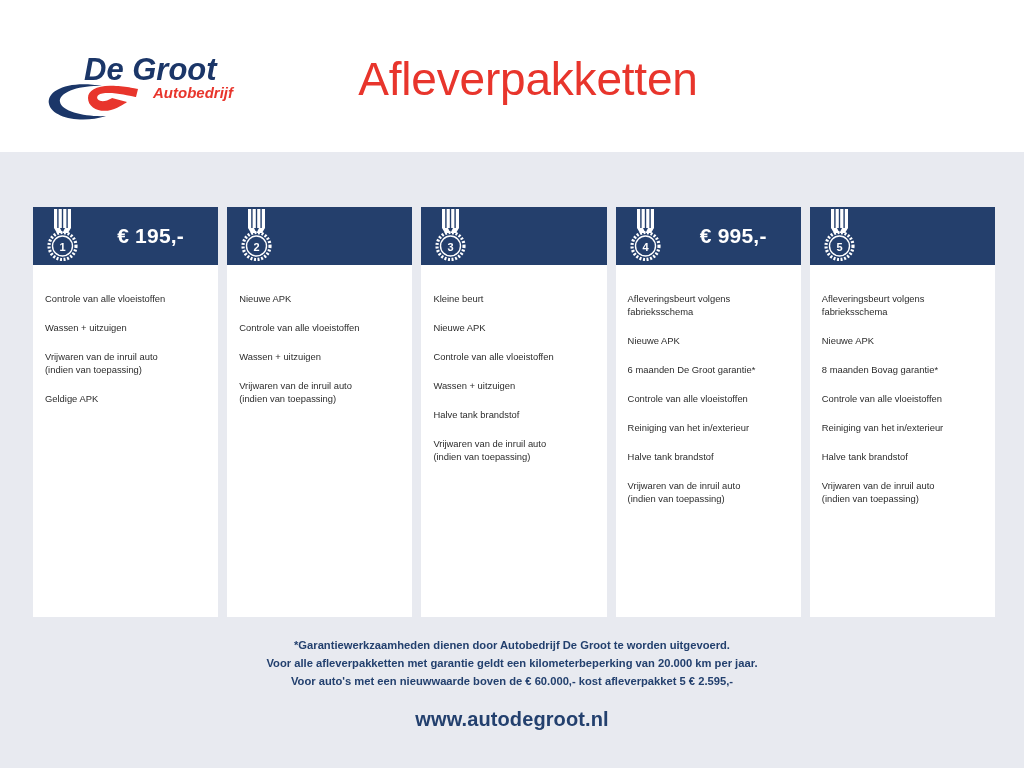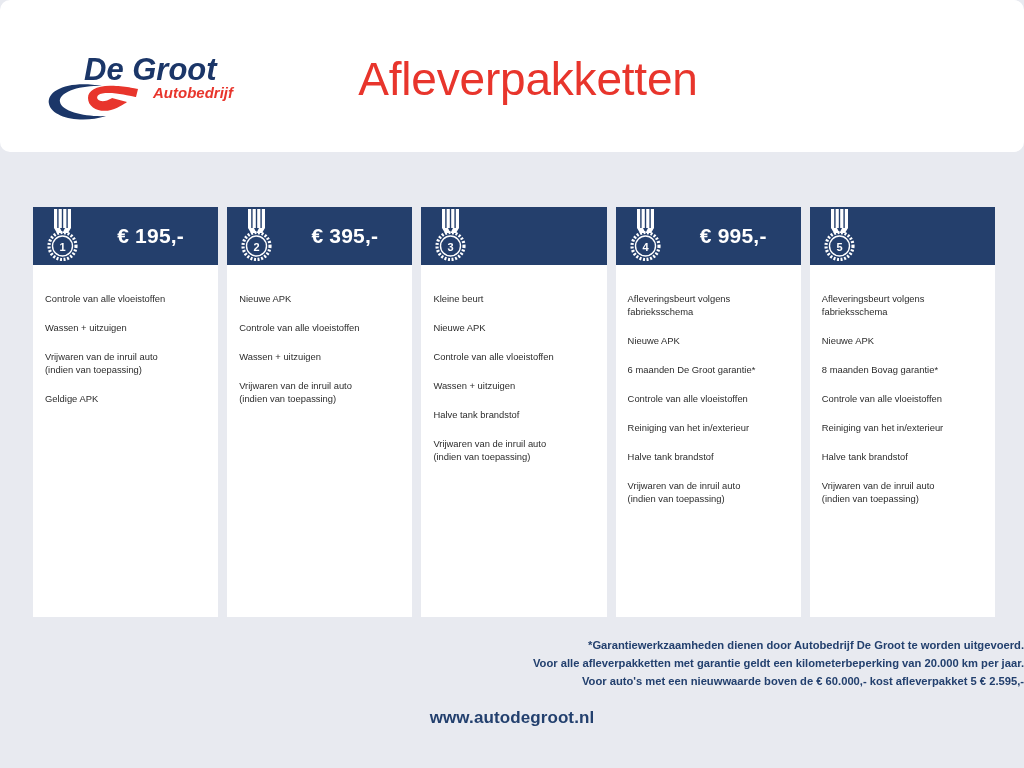--- a/index.html
+++ b/index.html
@@ -8,21 +8,20 @@
     background: #e8eaf0;
     font-family: "Liberation Sans", sans-serif;
     overflow: hidden;
   }
   .page { position: relative; width: 1024px; height: 768px; background: #e8eaf0; }
 
   
   .header-band {
     position: absolute; left: 0; top: 0; width: 1024px; height: 152px;
     background: #ffffff;
-    border-radius: 10px;
   }
   .logo-wrap {
     position: absolute; left: 40px; top: 46px; width: 215px; height: 78px;
   }
   .logo-svg { display: block; }
   .page-title {
     position: absolute; left: 16px; top: 52px; width: 1024px;
     text-align: center;
     font-size: 46px;
     font-weight: 400;
@@ -78,26 +77,25 @@
   
   .footer {
     position: absolute; left: 0; top: 636px; width: 1024px;
     text-align: center;
   }
   .foot-line {
     font-size: 11.2px;
     color: #23406e;
     line-height: 1.62;
     font-weight: bold;
-    text-align: right;
   }
   .site {
     position: absolute; left: 0; top: 708px; width: 1024px;
     text-align: center;
-    font-size: 17px;
+    font-size: 20px;
     font-weight: bold;
     color: #23406e;
     letter-spacing: 0.1px;
   }
 </style>
 </head>
 <body>
 
 <div class="page">
 
@@ -155,21 +153,20 @@
             <rect x="15.6" y="1" width="3.2" height="19"></rect>
             <rect x="20.2" y="1" width="3.2" height="19"></rect>
             <rect x="24.8" y="1" width="3.2" height="19"></rect>
             <path d="M11 20 L17 20 L19.5 25 L14 25 Z"></path>
             <path d="M28 20 L22 20 L19.5 25 L25 25 Z"></path>
           </g>
           <circle cx="19.5" cy="38" r="13.5" fill="none" stroke="#ffffff" stroke-width="3.2" stroke-dasharray="2 1.6"></circle>
           <circle cx="19.5" cy="38" r="10" fill="none" stroke="#ffffff" stroke-width="1.4"></circle>
           <text x="19.5" y="42.6" text-anchor="middle" font-family="Liberation Sans, sans-serif" font-size="11" font-weight="bold" fill="#ffffff">2</text>
         </svg>
-        <div class="price">€ 395,-</div>
       </div>
       <div class="card-body">
         <div class="feature">Nieuwe APK</div>
         <div class="feature">Controle van alle vloeistoffen</div>
         <div class="feature">Wassen + uitzuigen</div>
         <div class="feature">Vrijwaren van de inruil auto
 (indien van toepassing)</div>
       </div>
     </div>
 

